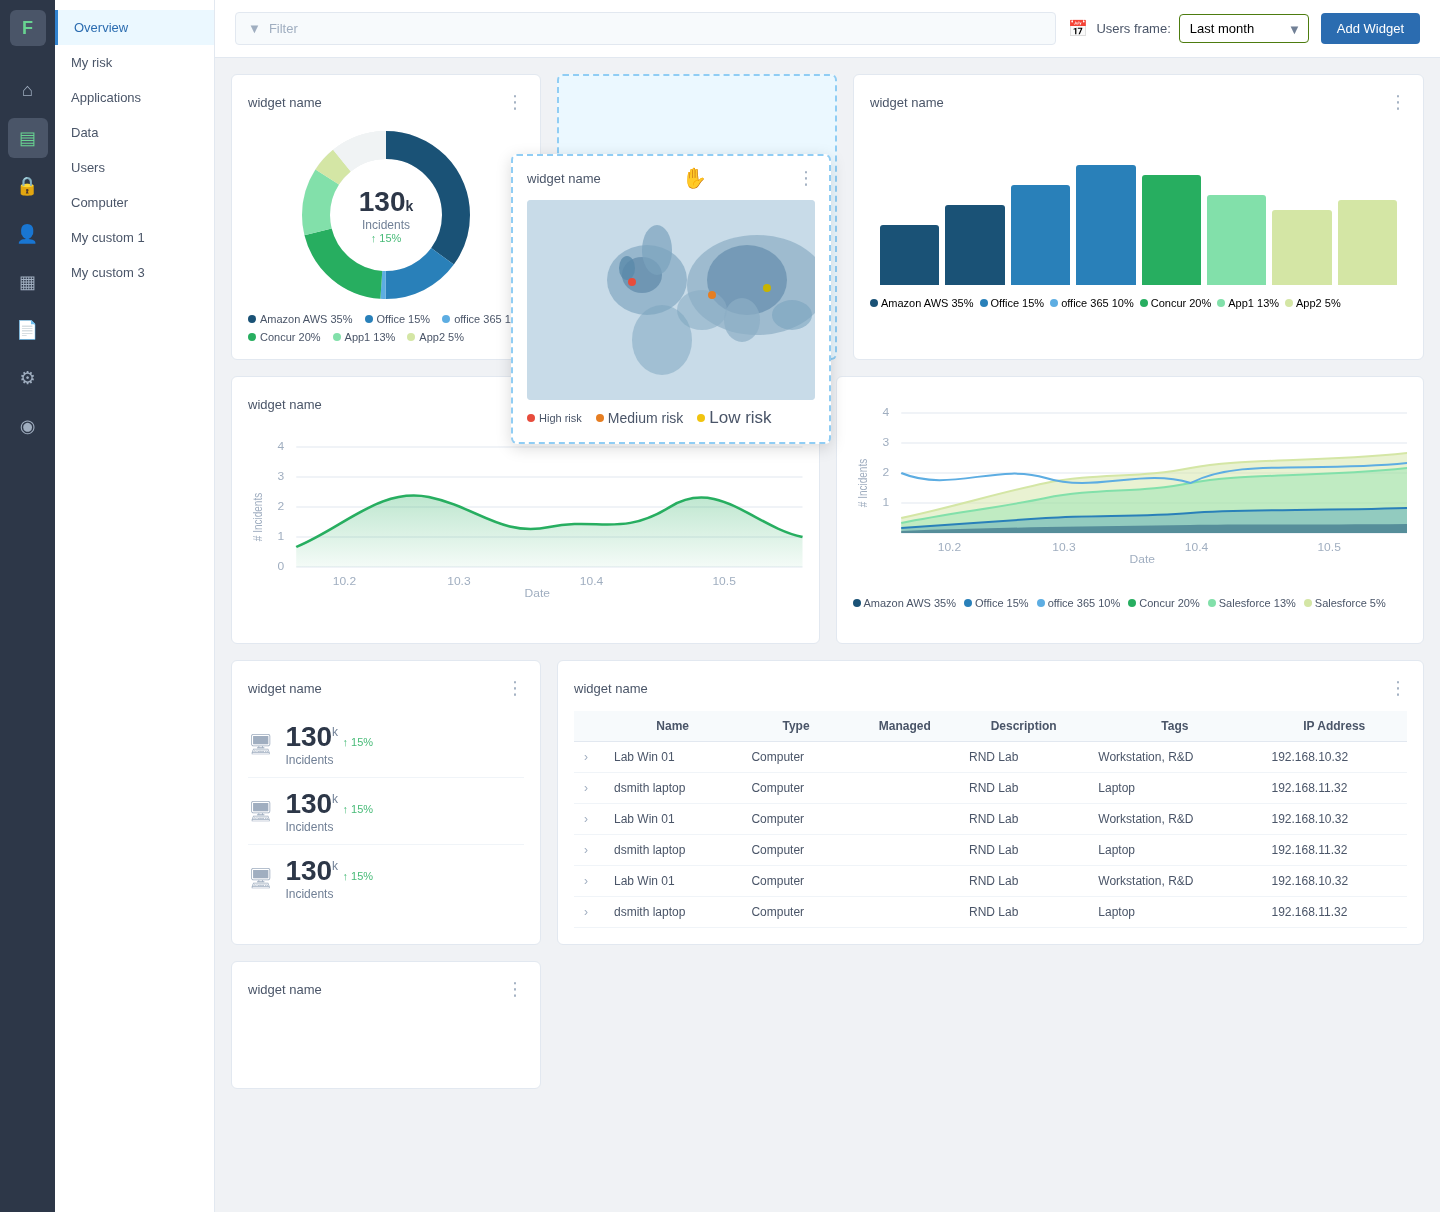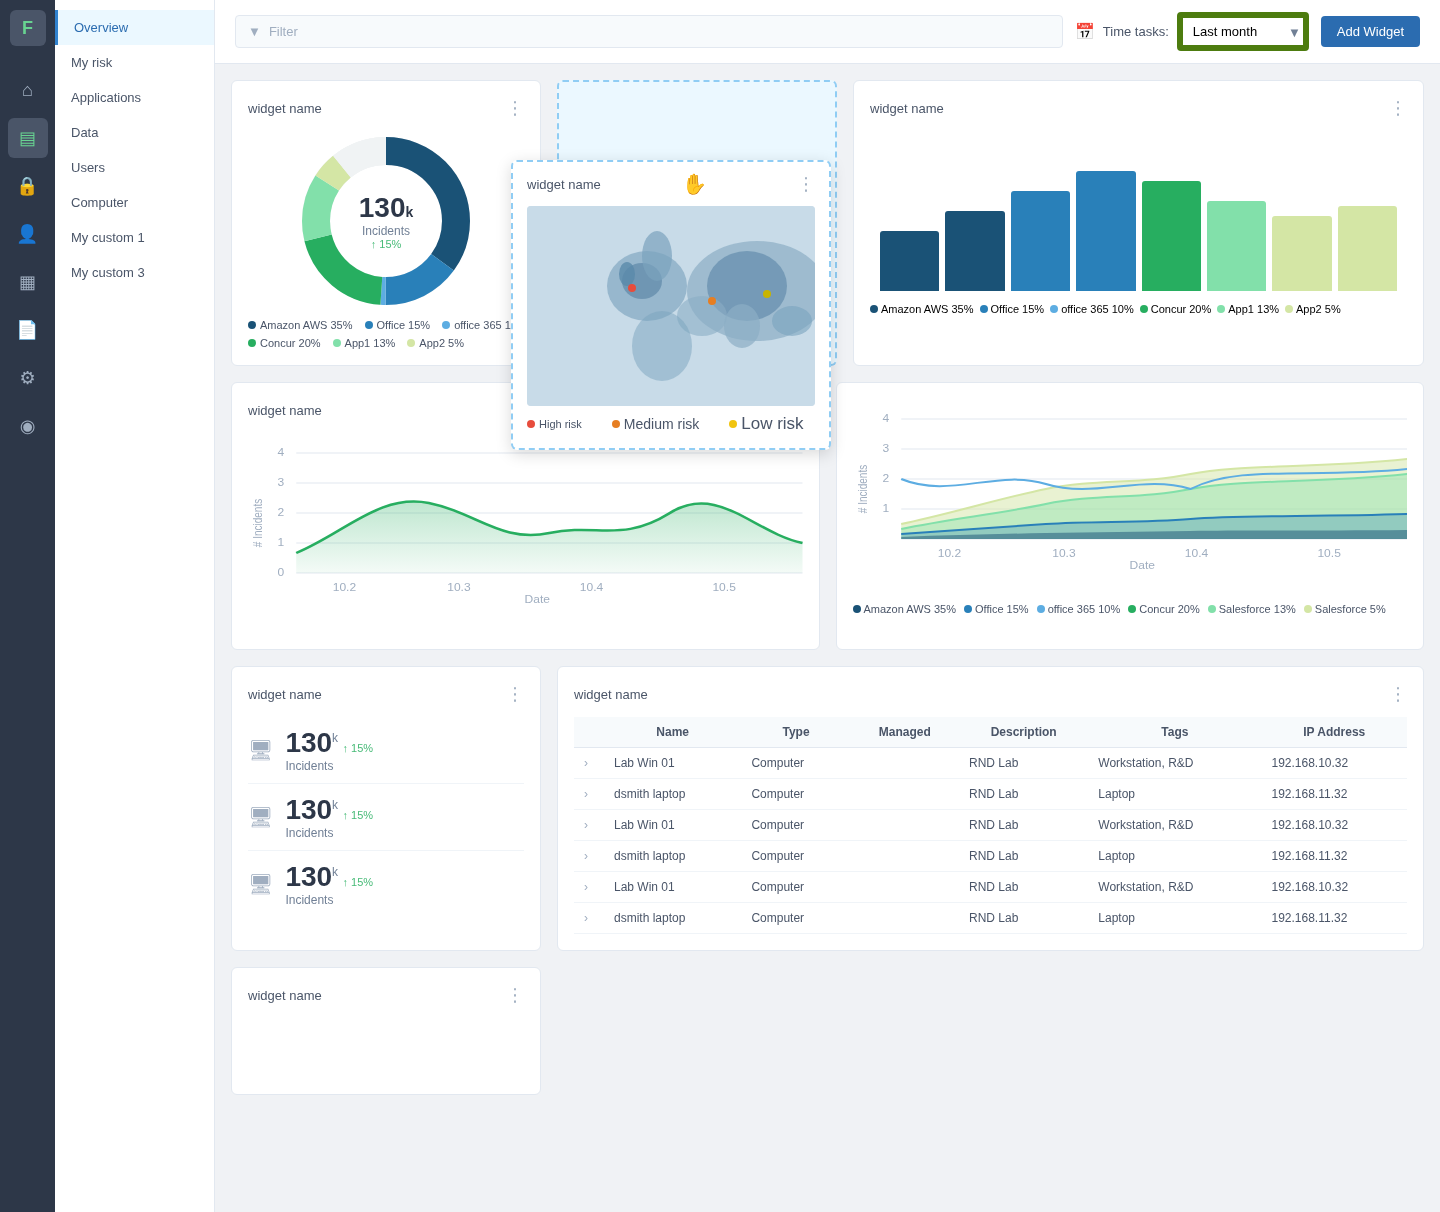--- a/index.html
+++ b/index.html
@@ -16,21 +16,21 @@
     .nav-item { padding: 10px 16px; font-size: 13px; color: #4a5568; cursor: pointer; }
     .nav-item.active { background: #ebf8ff; color: #2b6cb0; border-left: 3px solid #3182ce; font-weight: 500; }
 
     
     .main { flex: 1; overflow-y: auto; padding: 0; }
     
     
     .topbar { background: #fff; border-bottom: 1px solid #e2e8f0; padding: 12px 20px; display: flex; align-items: center; gap: 12px; }
     .filter-bar { flex: 1; display: flex; align-items: center; background: #f7fafc; border: 1px solid #e2e8f0; border-radius: 4px; padding: 8px 12px; gap: 8px; color: #a0aec0; font-size: 13px; }
     .timeframe-section { display: flex; align-items: center; gap: 8px; font-size: 13px; color: #4a5568; }
-    .timeframe-select { border: 6px solid #4d7c0f; border-radius: 4px; padding: 6px 28px 6px 10px; font-size: 13px; background: #fff; appearance: none; cursor: pointer; min-width: 130px; }
+    .timeframe-select { border: 1px solid #4d7c0f; border-radius: 4px; padding: 6px 28px 6px 10px; font-size: 13px; background: #fff; appearance: none; cursor: pointer; min-width: 130px; }
     .add-widget-btn { background: #2b6cb0; color: #fff; border: none; border-radius: 4px; padding: 8px 16px; font-size: 13px; cursor: pointer; white-space: nowrap; }
 
     
     .content { padding: 16px; }
 
     
     .widget-row { display: flex; gap: 16px; margin-bottom: 16px; }
     .widget { background: #fff; border-radius: 6px; border: 1px solid #e2e8f0; padding: 16px; position: relative; }
     .widget-header { display: flex; justify-content: space-between; align-items: center; margin-bottom: 12px; }
     .widget-title { font-size: 13px; color: #4a5568; font-weight: 500; }
@@ -62,21 +62,21 @@
     .stat-number sup { font-size: 12px; font-weight: normal; color: #718096; }
     .stat-up { color: #48bb78; font-size: 11px; }
     .stat-label { font-size: 12px; color: #718096; }
 
     
     .floating-widget { position: absolute; background: #fff; border: 2px dashed #90cdf4; border-radius: 6px; z-index: 10; box-shadow: 0 4px 16px rgba(0,0,0,0.15); }
     .floating-header { display: flex; justify-content: space-between; align-items: center; padding: 10px 14px; cursor: grab; }
     .grab-cursor { cursor: grab; }
 
     
-    .map-legend { display: flex; gap: 30px; margin-top: 8px; font-size: 11px; }
+    .map-legend { display: flex; gap: 14px; margin-top: 8px; font-size: 11px; }
 
     .widget-placeholder { background: #ebf8ff; border: 2px dashed #90cdf4; border-radius: 6px; flex: 0 0 280px; min-height: 260px; }
   </style>
 </head>
 <body>
 
 <div class="sidebar">
   <div class="sidebar-logo">
     <span>F</span>
   </div>
@@ -105,21 +105,21 @@
 
 <div class="main">
 
   <div class="topbar">
     <div class="filter-bar">
       <span>▼</span>
       <span style="color:#a0aec0">Filter</span>
     </div>
     <div class="timeframe-section">
       <span style="font-size:16px">📅</span>
-      <span>Time tasks:</span>
+      <span>Users frame:</span>
       <div style="position:relative;display:inline-block">
         <select class="timeframe-select" id="timeframe-select"><option value="Last week">Last week</option><option value="Last month" selected="">Last month</option><option value="Last 3 months">Last 3 months</option><option value="Last year">Last year</option></select>
         <span style="position:absolute;right:8px;top:50%;transform:translateY(-50%);pointer-events:none;color:#718096">▼</span>
       </div>
     </div>
     <button class="add-widget-btn">Add Widget</button>
   </div>
 
   <div class="content">
 

